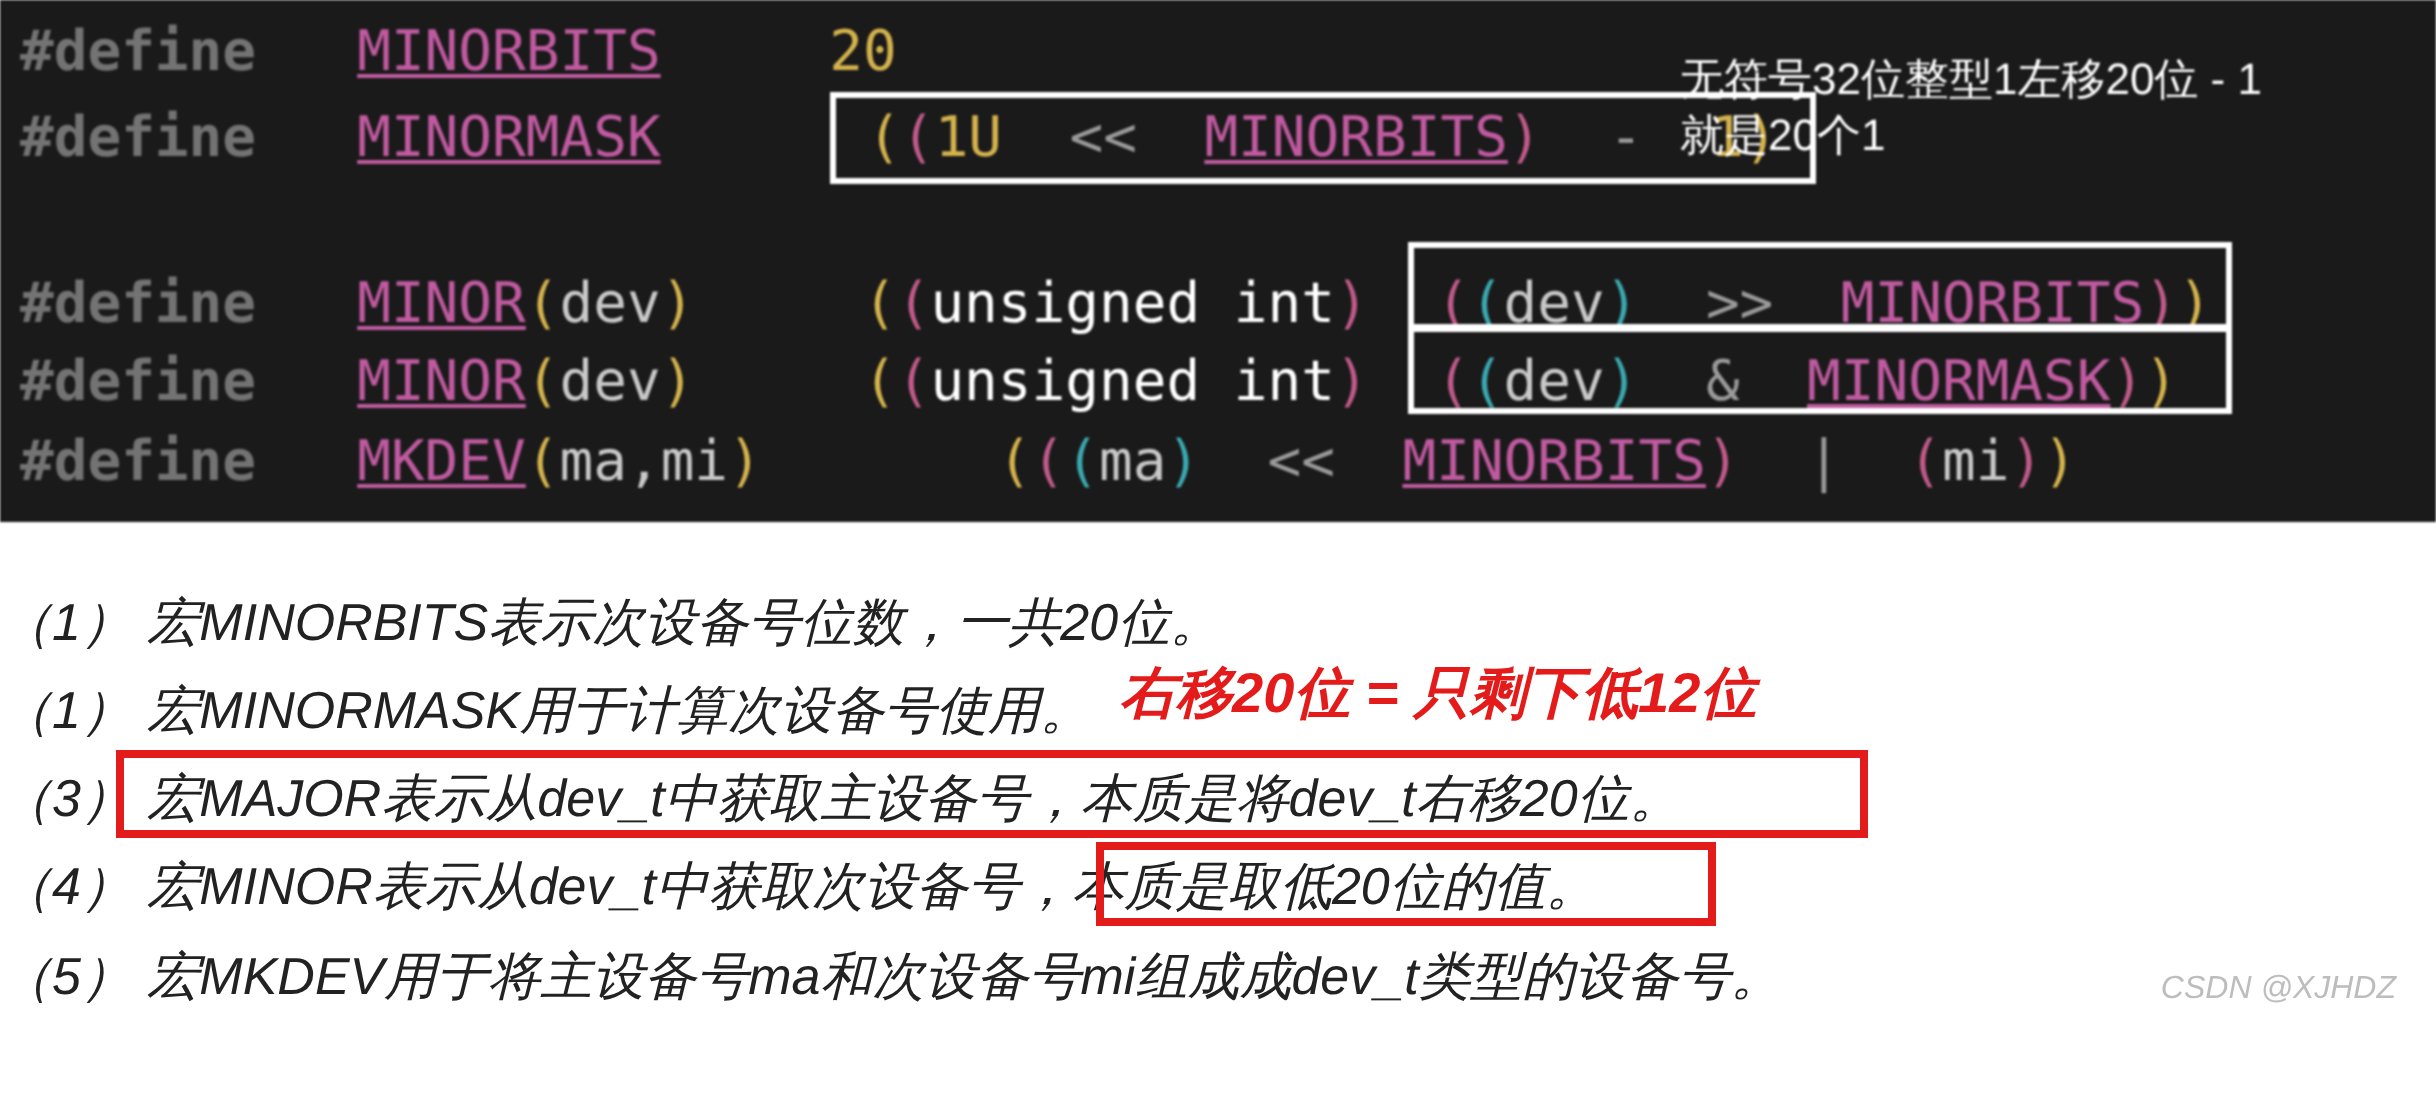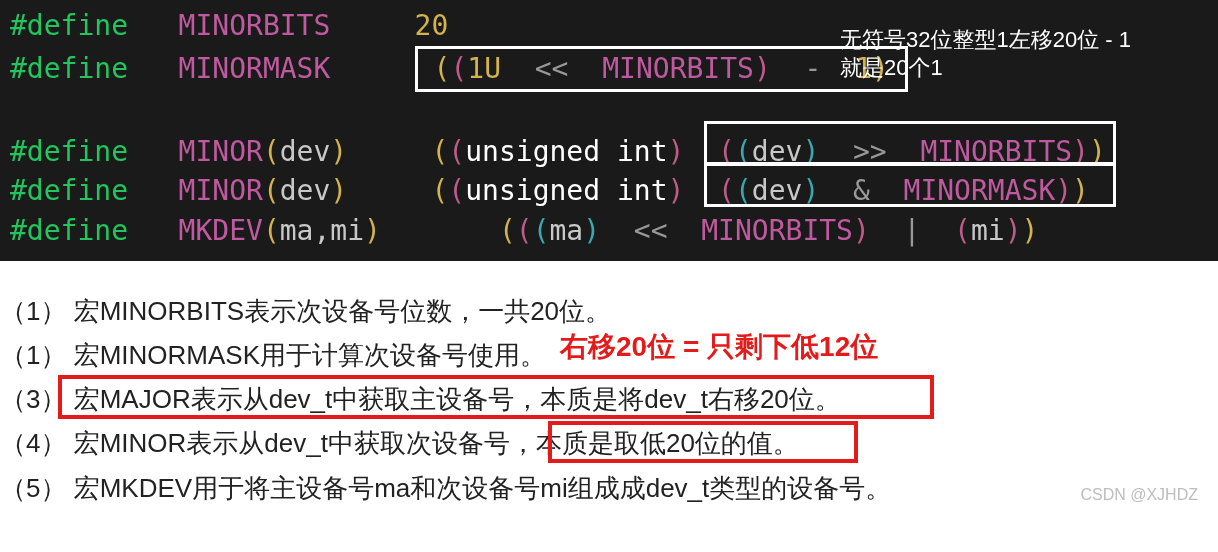--- a/index.html
+++ b/index.html
@@ -13,29 +13,29 @@
     padding: 6px 10px 10px 10px;
     position: relative;
     filter: blur(0.4px);
     font-family: "Consolas", "Monaco", monospace;
     font-size: 28px;
     line-height: 1.42;
     color: #a0a0a0;
   }
   .code-line { white-space: nowrap; position: relative; }
   .spacer-line { height: 40px; }
-  .tok-macro   { color: #c05aa0; }  
+  .tok-macro   { color: #c05aa0; text-decoration: underline; }  
   .tok-num     { color: #d4b24c; }  
   .tok-paren-y { color: #d4b24c; }  
   .tok-paren-m { color: #c05a8a; }  
   .tok-paren-c { color: #3aa8b0; }  
   .tok-op      { color: #999999; }
   .tok-type    { color: #ffffff; }  
   .tok-var     { color: #c8c8c8; }
-  .kw-define   { color: #22c55e; }
+  .kw-define   { color: #737373; font-weight: bold; }
   .box-white {
     border: 3px solid #ffffff;
     padding: 0 16px;
     display: inline-block;
   }
   .code-annot {
     position: absolute;
     color: #ffffff;
     font-family: "Microsoft YaHei", "SimHei", sans-serif;
     font-weight: normal;
@@ -63,20 +63,21 @@
     pointer-events: none;
   }
 
   .notes {
     padding: 28px 0 0 0;
     font-size: 26px;
     line-height: 1.7;
     color: #222;
     position: relative;
     filter: blur(0.3px);
+    font-style: italic;
   }
   .note-line { white-space: nowrap; position: relative; }
   .red-annot {
     position: absolute;
     color: #e41b1b;
     font-weight: bold;
     font-size: 28px;
     top: 62px;
     left: 560px;
     filter: none;

